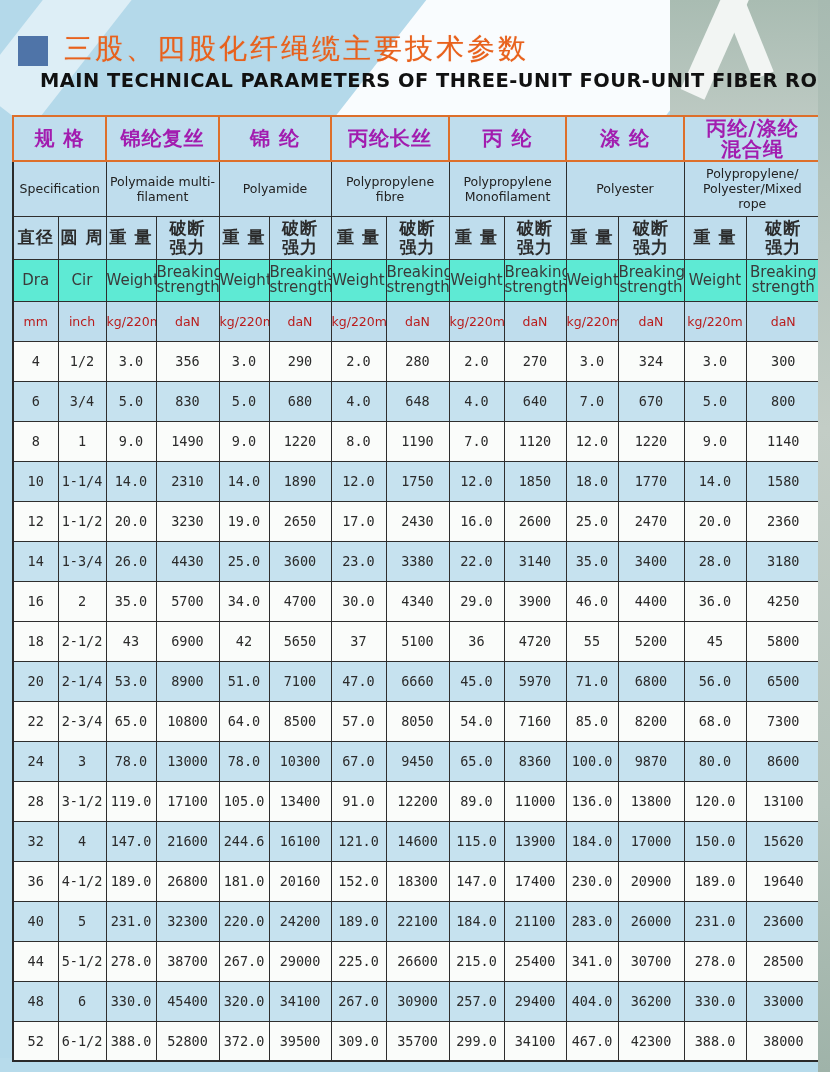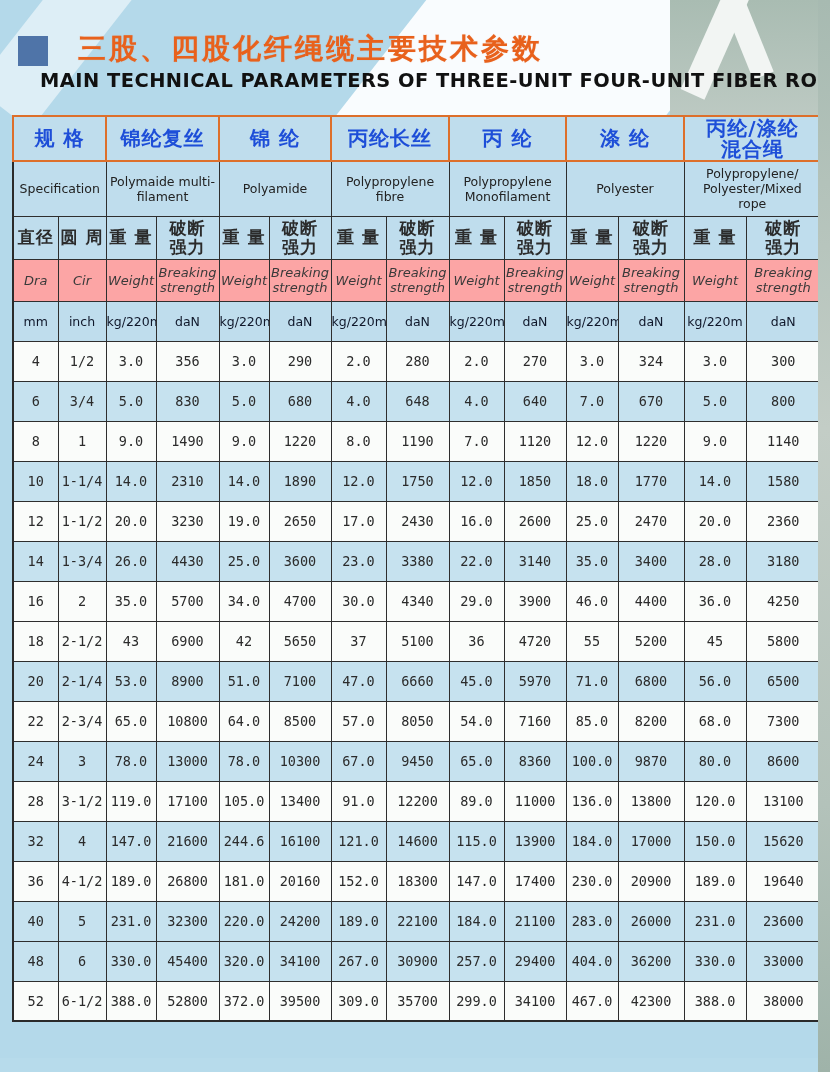--- a/index.html
+++ b/index.html
@@ -20,45 +20,45 @@
   .vbar { position:absolute; background:#f2f5f3; }
   .vbar.v1 { width:26px; height:130px; right:98px; top:-30px; transform:rotate(24deg); }
   .vbar.v2 { width:22px; height:120px; right:78px; top:-40px; transform:rotate(-22deg); }
   .edge-strip { position:absolute; right:0; top:0; width:12px; height:1072px;
     background:linear-gradient(180deg,#a7bab1 0%,#c3cdc6 40%,#b3c2ba 75%,#9fb3a9 100%); z-index:5; }
   .bottom-band { position:absolute; left:0; bottom:0; width:830px; height:14px; background:#b7dbeb; }
 
   
   .title-block { position:absolute; left:18px; top:30px; z-index:2; }
   .title-square { position:absolute; left:0; top:6px; width:30px; height:30px; background:#4f74a8; }
-  .title-zh { position:absolute; left:60px; top:0; white-space:nowrap;
-    font-size:28px; font-weight:bold; letter-spacing:3px; color:#e8611c;
+  .title-zh { position:absolute; left:46px; top:0; white-space:nowrap;
+    font-size:28px; font-weight:normal; letter-spacing:3px; color:#e8611c;
     text-shadow:0 0 1px rgba(232,97,28,.4); }
   .title-en { position:absolute; left:22px; top:38px; white-space:nowrap;
     font-size:20px; font-weight:bold; letter-spacing:.5px; color:#111;
     transform:scaleX(.97); transform-origin:left; }
 
   
   .table-wrap { position:absolute; left:12px; top:115px; z-index:3; }
   table { border-collapse:collapse; table-layout:fixed; width:808px; background:#c0deed; }
   td { border:1px solid #2e2e2e; text-align:center; vertical-align:middle;
        color:#2b2b2b; overflow:hidden; }
   tr.group-row { height:45px; }
   td.g { background:#bfdded; white-space:pre-line; line-height:21px;
-         font-weight:bold; border:2.5px solid #dd6f2b; color:#1d4ed8; }
+         font-weight:bold; border:2.5px solid #dd6f2b; color:#a21caf; }
   td.g.zh { font-size:20px; letter-spacing:1px; }
   tr.group-en-row { height:55px; }
   td.g-en { background:#bfdded; white-space:pre-line; font-size:12.5px; line-height:15px;
             border:1px solid #2e2e2e; color:#222; }
   tr.sub-row-zh { height:43px; }
   tr.sub-row-en { height:42px; }
   tr.sub-row-unit { height:40px; }
   td.sub-zh { background:#bfdded; font-size:17px; font-weight:bold; white-space:pre-line; line-height:19px; letter-spacing:1px; }
-  td.sub-en { background:#fca5a5; font-size:13px; white-space:pre-line; line-height:15px; color:#3a3a3a;font-style:italic; }
-  td.sub-unit { background:#bfdded; font-size:12.5px; color:#0f172a;margin-top:40px; }
+  td.sub-en { background:#5eead4; font-size:15px; white-space:pre-line; line-height:15px; color:#3a3a3a; }
+  td.sub-unit { background:#bfdded; font-size:12.5px; color:#b91c1c;margin-top:40px; }
   tr.data-row { height:40px; }
   tr.data-row td { font-family:"DejaVu Sans Mono","DejaVu Sans",monospace; font-size:13.5px; }
   tr.data-row.blue td { background:#c6e2ef; }
   tr.data-row.white td { background:#fafcfa; }
   table { border:2px solid #2a2a2a; }
 </style>
 </head>
 <body>
 
 <div class="top-deco">
@@ -415,20 +415,36 @@
           <td class="data-cell">24200</td>
           <td class="data-cell">189.0</td>
           <td class="data-cell">22100</td>
           <td class="data-cell">184.0</td>
           <td class="data-cell">21100</td>
           <td class="data-cell">283.0</td>
           <td class="data-cell">26000</td>
           <td class="data-cell">231.0</td>
           <td class="data-cell">23600</td>
         </tr>
+        <tr class="data-row white">
+          <td class="data-cell">44</td>
+          <td class="data-cell">5-1/2</td>
+          <td class="data-cell">278.0</td>
+          <td class="data-cell">38700</td>
+          <td class="data-cell">267.0</td>
+          <td class="data-cell">29000</td>
+          <td class="data-cell">225.0</td>
+          <td class="data-cell">26600</td>
+          <td class="data-cell">215.0</td>
+          <td class="data-cell">25400</td>
+          <td class="data-cell">341.0</td>
+          <td class="data-cell">30700</td>
+          <td class="data-cell">278.0</td>
+          <td class="data-cell">28500</td>
+        </tr>
         <tr class="data-row blue">
           <td class="data-cell">48</td>
           <td class="data-cell">6</td>
           <td class="data-cell">330.0</td>
           <td class="data-cell">45400</td>
           <td class="data-cell">320.0</td>
           <td class="data-cell">34100</td>
           <td class="data-cell">267.0</td>
           <td class="data-cell">30900</td>
           <td class="data-cell">257.0</td>

